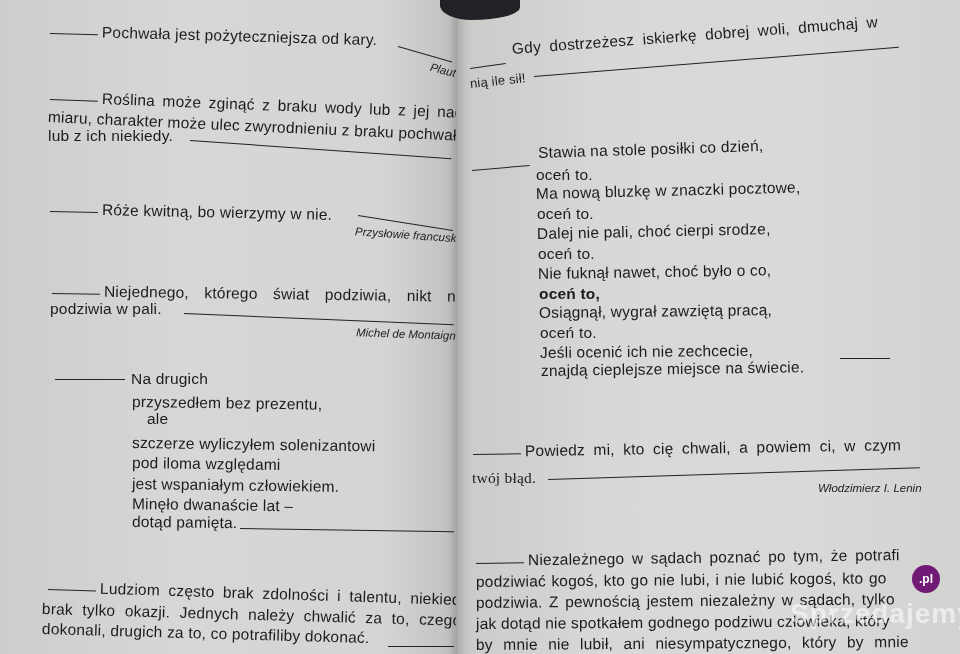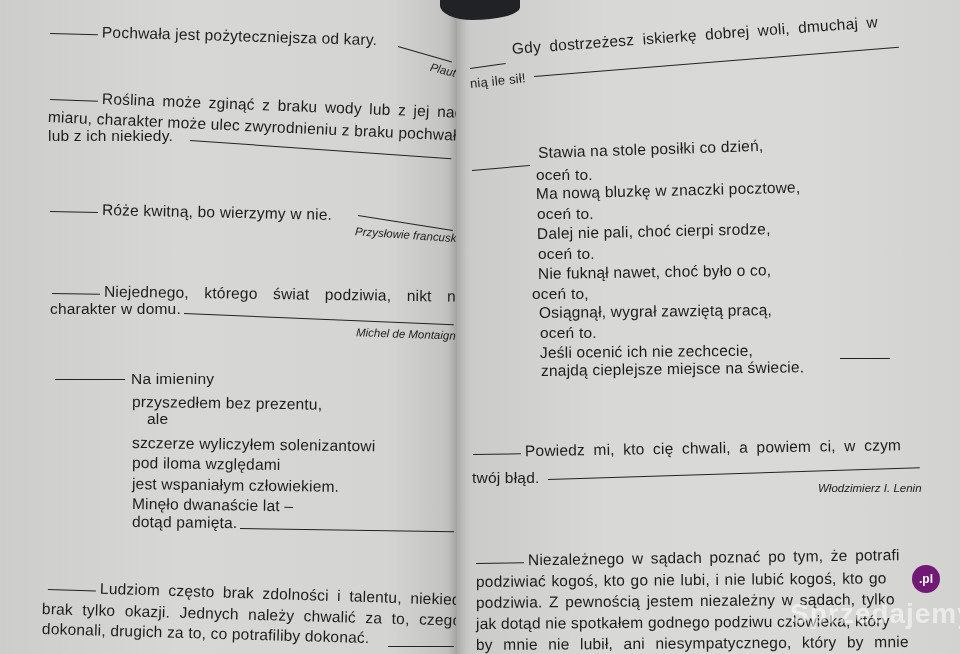--- a/index.html
+++ b/index.html
@@ -67,26 +67,26 @@
 
   <div class="line" style="left:50px;top:200px;transform:rotate(1.2deg);transform-origin:left center;">
     <span class="blank"></span><span>Róże kwitną, bo wierzymy w nie.</span>
   </div>
   <div class="rule" style="left:358px;top:215px;width:96px;transform:rotate(9deg);transform-origin:left;"></div>
   <div class="attr" style="left:355px;top:229px;transform:rotate(4deg);">Przysłowie francuskie</div>
 
   <div class="line" style="left:52px;top:282px;transform:rotate(0.8deg);transform-origin:left center;word-spacing:11px;">
     <span class="blank"></span><span>Niejednego, którego świat podziwia, nikt nie</span>
   </div>
-  <div class="line" style="left:50px;top:300px;">charakter w domu.</div>
+  <div class="line" style="left:50px;top:300px;">podziwia w pali.</div>
   <div class="rule" style="left:184px;top:313px;width:270px;transform:rotate(2.4deg);transform-origin:left;"></div>
   <div class="attr" style="left:356px;top:328px;transform:rotate(2deg);">Michel de Montaigne</div>
 
   <div class="rule" style="left:55px;top:379px;width:70px;"></div>
-  <div class="line" style="left:131px;top:370px;">Na imieniny</div>
+  <div class="line" style="left:131px;top:370px;">Na drugich</div>
   <div class="line" style="left:132px;top:393px;transform:rotate(0.8deg);transform-origin:left center;">przyszedłem bez prezentu,</div>
   <div class="line" style="left:147px;top:410px;">ale</div>
   <div class="line" style="left:132px;top:434px;transform:rotate(0.8deg);transform-origin:left center;">szczerze wyliczyłem solenizantowi</div>
   <div class="line" style="left:132px;top:454px;transform:rotate(0.8deg);transform-origin:left center;">pod iloma względami</div>
   <div class="line" style="left:132px;top:475px;transform:rotate(0.8deg);transform-origin:left center;">jest wspaniałym człowiekiem.</div>
   <div class="line" style="left:132px;top:495px;transform:rotate(0.8deg);transform-origin:left center;">Minęło dwanaście lat –</div>
   <div class="line" style="left:132px;top:513px;transform:rotate(0.6deg);transform-origin:left center;">dotąd pamięta.</div>
   <div class="rule" style="left:240px;top:528px;width:214px;transform:rotate(0.9deg);transform-origin:left;"></div>
 
   <div class="line" style="left:48px;top:578px;transform:rotate(1.8deg);transform-origin:left center;word-spacing:4px;">
@@ -105,31 +105,31 @@
   <div class="rule" style="left:78px;top:76px;width:366px;transform:rotate(-4.6deg);transform-origin:left;"></div>
 
   <div class="rule" style="left:16px;top:170px;width:58px;transform:rotate(-5deg);transform-origin:left;"></div>
   <div class="line" style="left:82px;top:144px;transform:rotate(-1.8deg);transform-origin:left center;">Stawia na stole posiłki co dzień,</div>
   <div class="line" style="left:80px;top:166px;">oceń to.</div>
   <div class="line" style="left:80px;top:185px;transform:rotate(-1.4deg);transform-origin:left center;">Ma nową bluzkę w znaczki pocztowe,</div>
   <div class="line" style="left:81px;top:205px;">oceń to.</div>
   <div class="line" style="left:81px;top:225px;transform:rotate(-1.2deg);transform-origin:left center;">Dalej nie pali, choć cierpi srodze,</div>
   <div class="line" style="left:82px;top:245px;">oceń to.</div>
   <div class="line" style="left:82px;top:265px;transform:rotate(-0.9deg);transform-origin:left center;">Nie fuknął nawet, choć było o co,</div>
-  <div class="line" style="left:76px;top:285px;">oceń to,</div>
+  <div class="line" style="left:83px;top:285px;font-weight:bold;">oceń to,</div>
   <div class="line" style="left:83px;top:304px;transform:rotate(-0.7deg);transform-origin:left center;">Osiągnął, wygrał zawziętą pracą,</div>
   <div class="line" style="left:84px;top:324px;">oceń to.</div>
   <div class="line" style="left:84px;top:344px;transform:rotate(-0.6deg);transform-origin:left center;">Jeśli ocenić ich nie zechcecie,</div>
   <div class="line" style="left:85px;top:362px;transform:rotate(-0.8deg);transform-origin:left center;">znajdą cieplejsze miejsce na świecie.</div>
   <div class="rule" style="left:384px;top:358px;width:50px;"></div>
 
   <div class="line" style="left:17px;top:443px;transform:rotate(-0.9deg);transform-origin:left center;word-spacing:4px;">
     <span class="blank"></span><span>Powiedz mi, kto cię chwali, a powiem ci, w czym</span>
   </div>
-  <div class="line" style="left:16px;top:469px;">twój błąd.</div>
+  <div class="line" style="left:16px;top:469px;font-family:Liberation Serif, serif;">twój błąd.</div>
   <div class="rule" style="left:92px;top:479px;width:372px;transform:rotate(-1.8deg);transform-origin:left;"></div>
   <div class="attr" style="left:336px;top:482px;margin-left:26px;">Włodzimierz I. Lenin</div>
 
   <div class="line" style="left:20px;top:552px;transform:rotate(-0.8deg);transform-origin:left center;word-spacing:3px;">
     <span class="blank"></span><span>Niezależnego w sądach poznać po tym, że potrafi</span>
   </div>
   <div class="line" style="left:20px;top:573px;transform:rotate(-0.5deg);transform-origin:left center;word-spacing:1px;">podziwiać kogoś, kto go nie lubi, i nie lubić kogoś, kto go</div>
   <div class="line" style="left:20px;top:594px;transform:rotate(-0.5deg);transform-origin:left center;word-spacing:2px;">podziwia. Z pewnością jestem niezależny w sądach, tylko</div>
   <div class="line" style="left:20px;top:615px;transform:rotate(-0.4deg);transform-origin:left center;">jak dotąd nie spotkałem godnego podziwu człowieka, który</div>
   <div class="line" style="left:20px;top:636px;transform:rotate(-0.4deg);transform-origin:left center;word-spacing:6px;">by mnie nie lubił, ani niesympatycznego, który by mnie</div>

